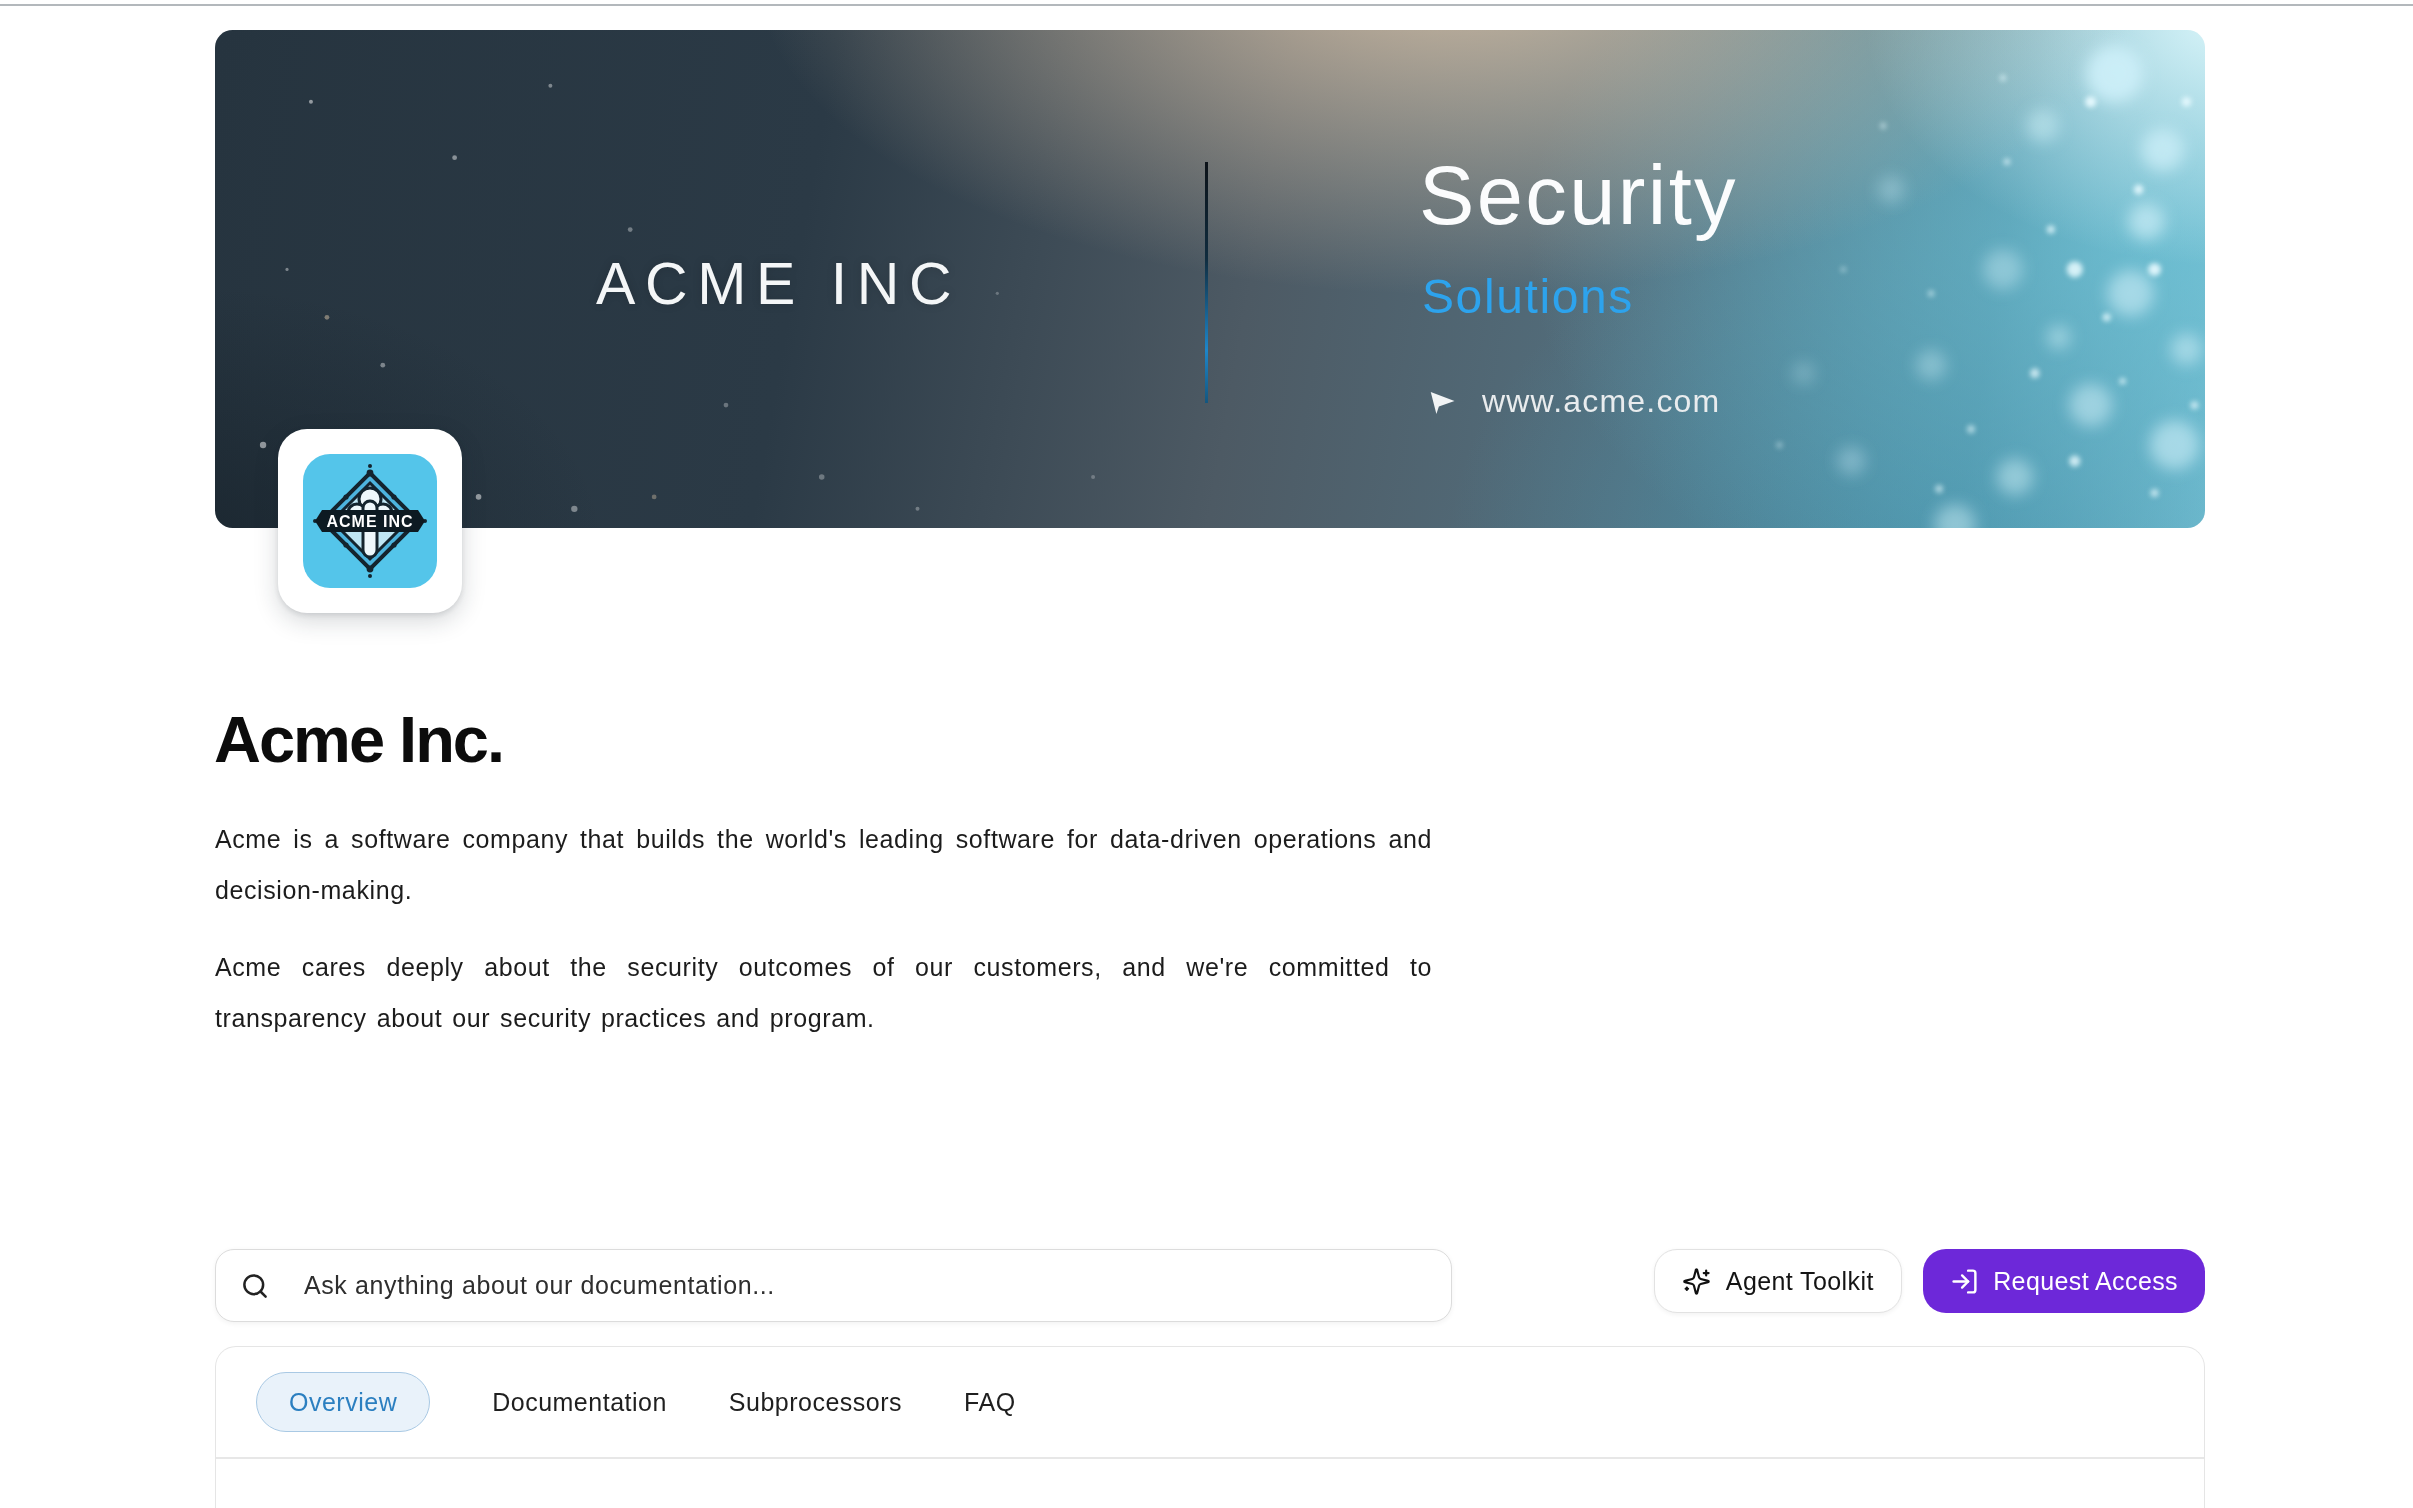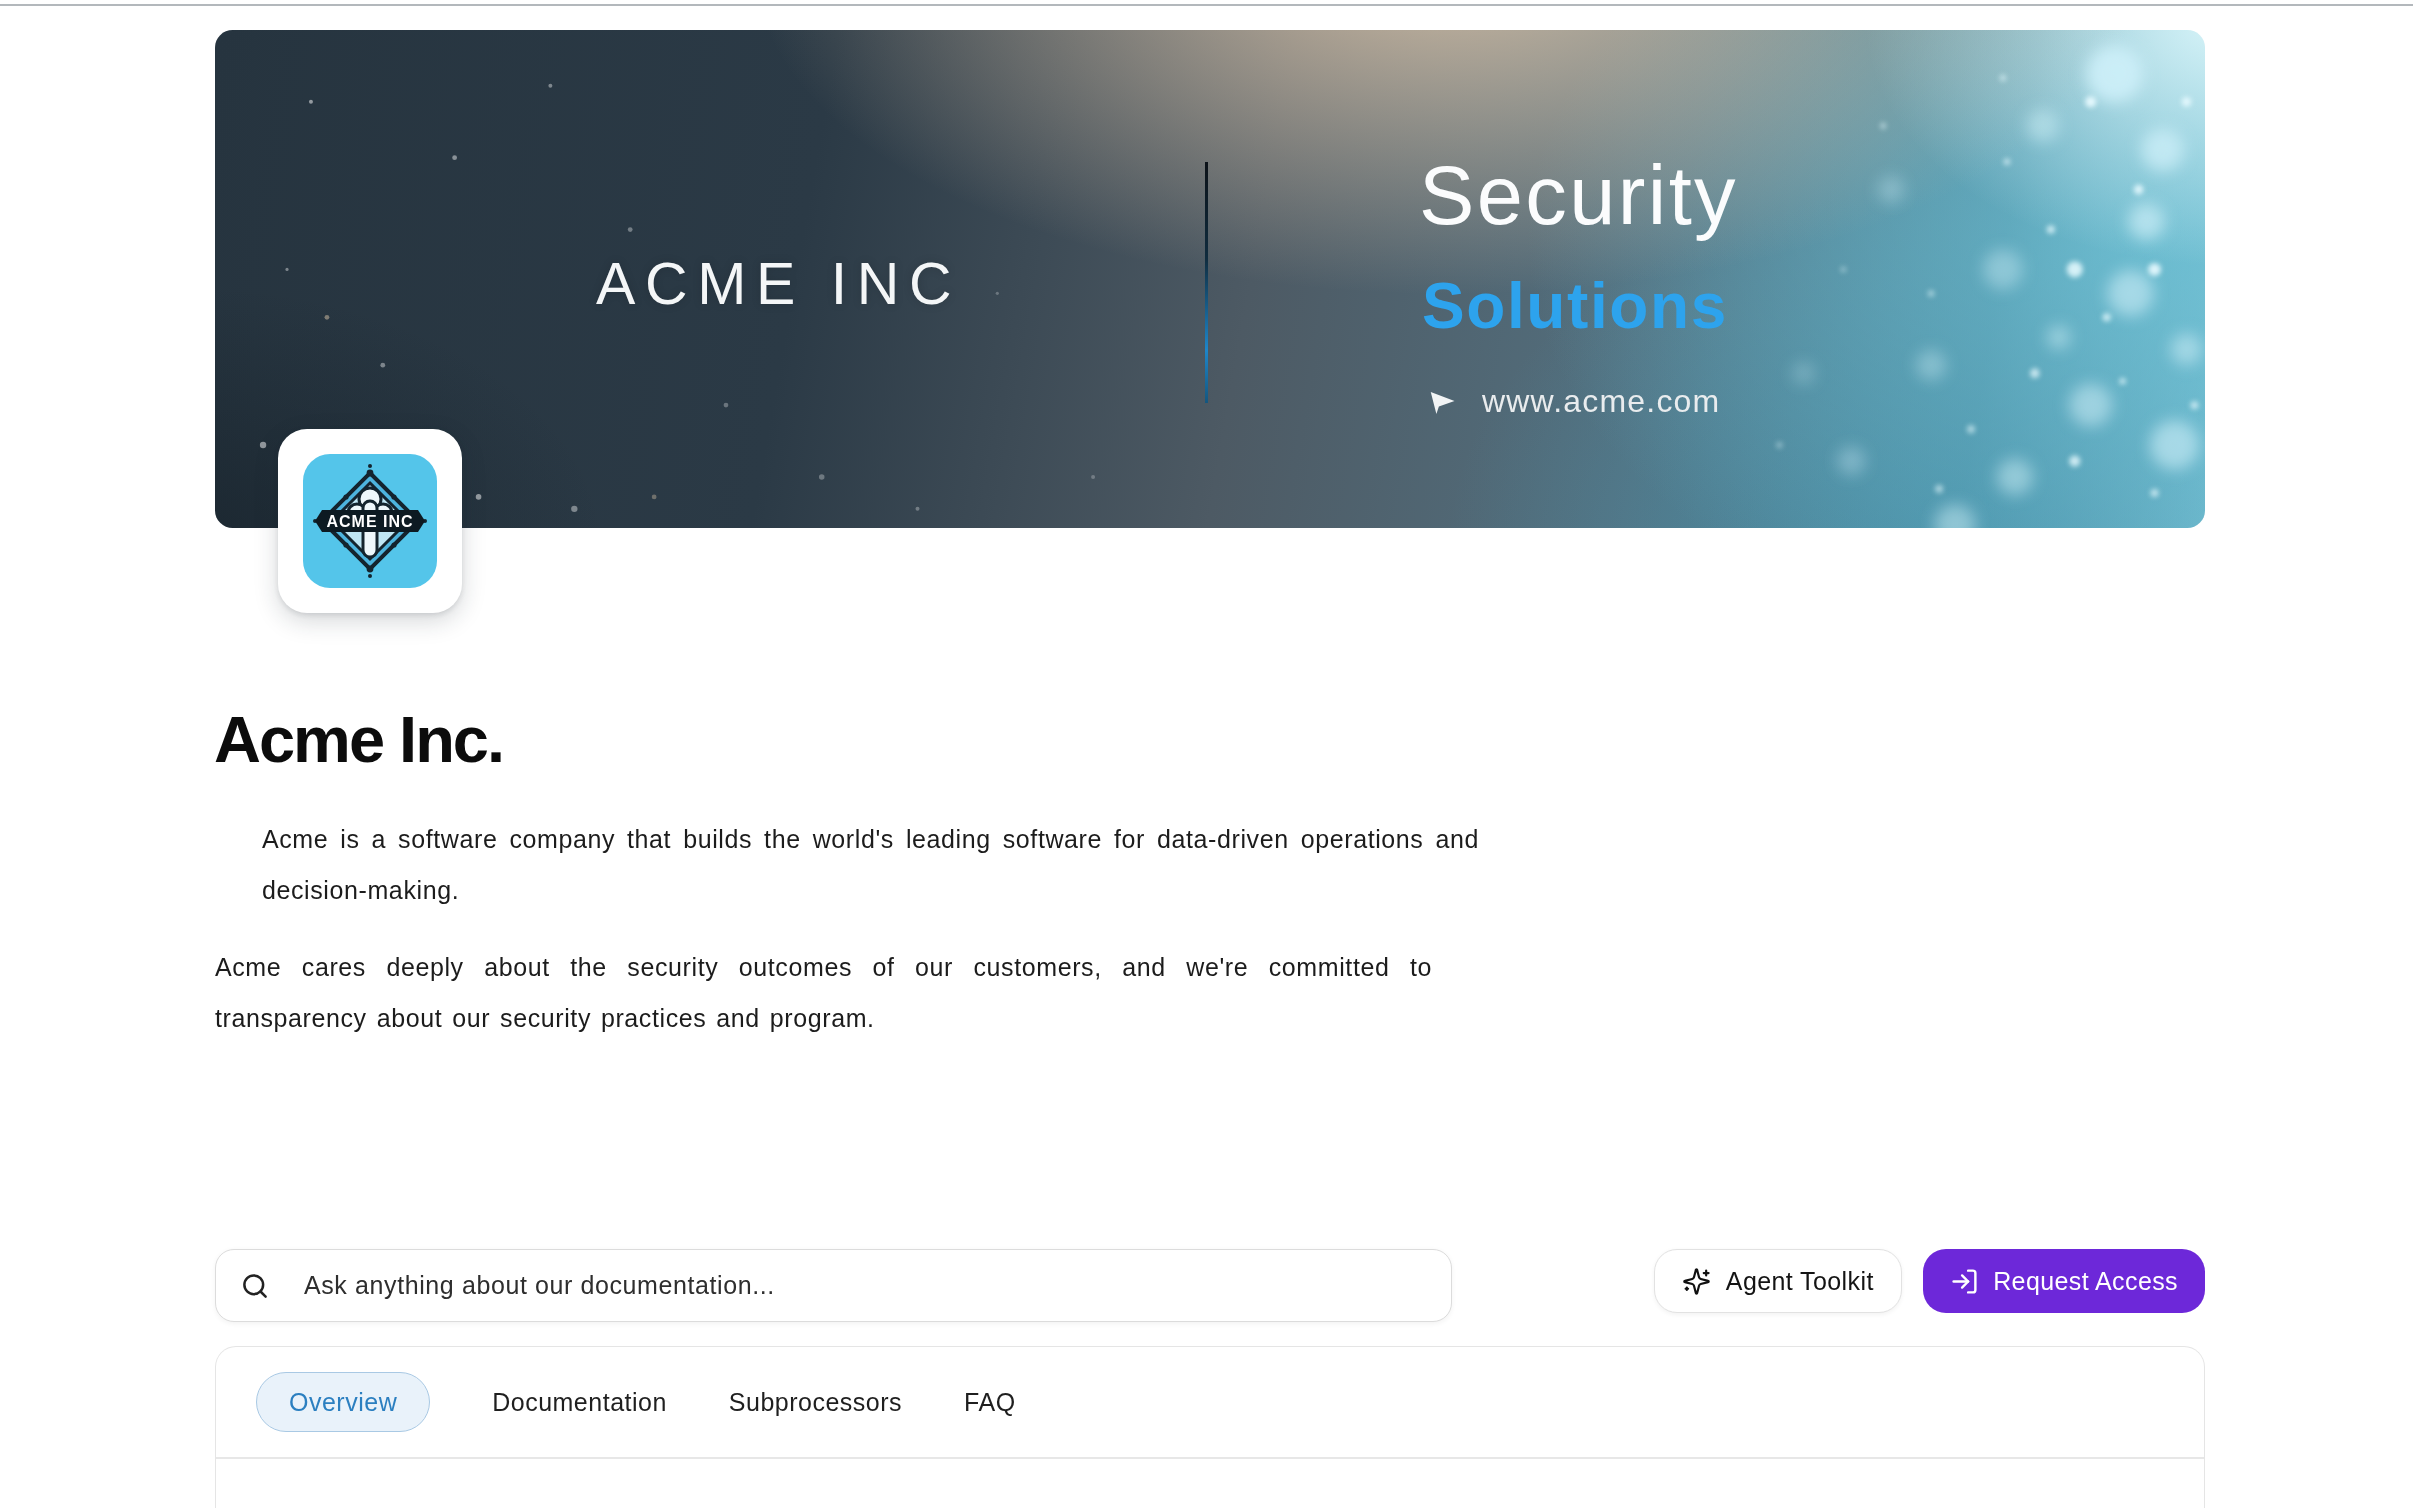--- a/index.html
+++ b/index.html
@@ -24,41 +24,41 @@
   .banner svg.fx { position:absolute; left:0; top:0; width:1990px; height:498px; }
 
   .banner-company { position:absolute; left:381px; top:220px; width:559px;
                     color:#f4f6f7; font-size:59px; font-weight:300; letter-spacing:9.6px;
                     text-shadow:0 0 9.6px rgba(0,0,0,.15); }
   .banner-divider { position:absolute; left:990px; top:132px; width:3.2px; height:241px;
                     background:linear-gradient(to bottom,#0c1218 0%,#102c3e 40%,#1e86c9 78%,#14567e 100%); }
   .banner-headline { position:absolute; left:1204px; top:118px; color:#fbfcfd;
                      font-size:83px; font-weight:300; letter-spacing:2.4px; }
   .banner-subheadline { position:absolute; left:1207px; top:239px;
-                        font-size:64px; font-weight:700; letter-spacing:1.6px; color:#2da3ed; }
+                        font-size:48px; font-weight:400; letter-spacing:1.6px; color:#2da3ed; }
   .banner-website { position:absolute; left:1212px; top:353px; display:flex; align-items:center; gap:25px;
                     color:#e9ecee; font-size:32px; font-weight:300; letter-spacing:1.2px; }
   .banner-website svg { width:30px; height:30px; }
 
   
   .logo-card { position:absolute; left:278px; top:429px; width:184px; height:184px;
                background:#ffffff; border-radius:29px;
                box-shadow:0 8px 24px rgba(30,40,50,.18), 0 1.6px 4.8px rgba(30,40,50,.12);
                display:flex; align-items:center; justify-content:center; }
   .logo-tile { width:134px; height:134px; border-radius:27px; background:#54c5ea;
                display:flex; align-items:center; justify-content:center; overflow:hidden; }
   .logo-tile svg { width:120px; height:120px; }
 
   
   .page-title { position:absolute; left:214px; top:702px; color:#0c0c0c;
                 font-size:65px; font-weight:700; letter-spacing:-2px; }
   .desc { position:absolute; left:215px; width:1217px; color:#1c1c1c;
           font-size:25px; line-height:51px; letter-spacing:0.6px; word-spacing:2.4px;
           text-align:justify; }
-  .desc-1 { top:814px;margin-left:47px; }
+  .desc-1 { top:814px; }
   .desc-2 { top:942px; }
 
   
   .search-wrap { position:absolute; left:215px; top:1249px; width:1237px; height:73px;
                  background:#fff; border:1.6px solid #dcdcdc; border-radius:19px;
                  display:flex; align-items:center; padding:0 24px; gap:34px;
                  box-shadow:0 1.6px 4.8px rgba(0,0,0,.05); }
   .search-wrap svg { width:30px; height:30px; flex:0 0 auto; }
   .search-wrap input { flex:1; border:none; outline:none; background:transparent;
                        font-family:"Liberation Sans", sans-serif;

